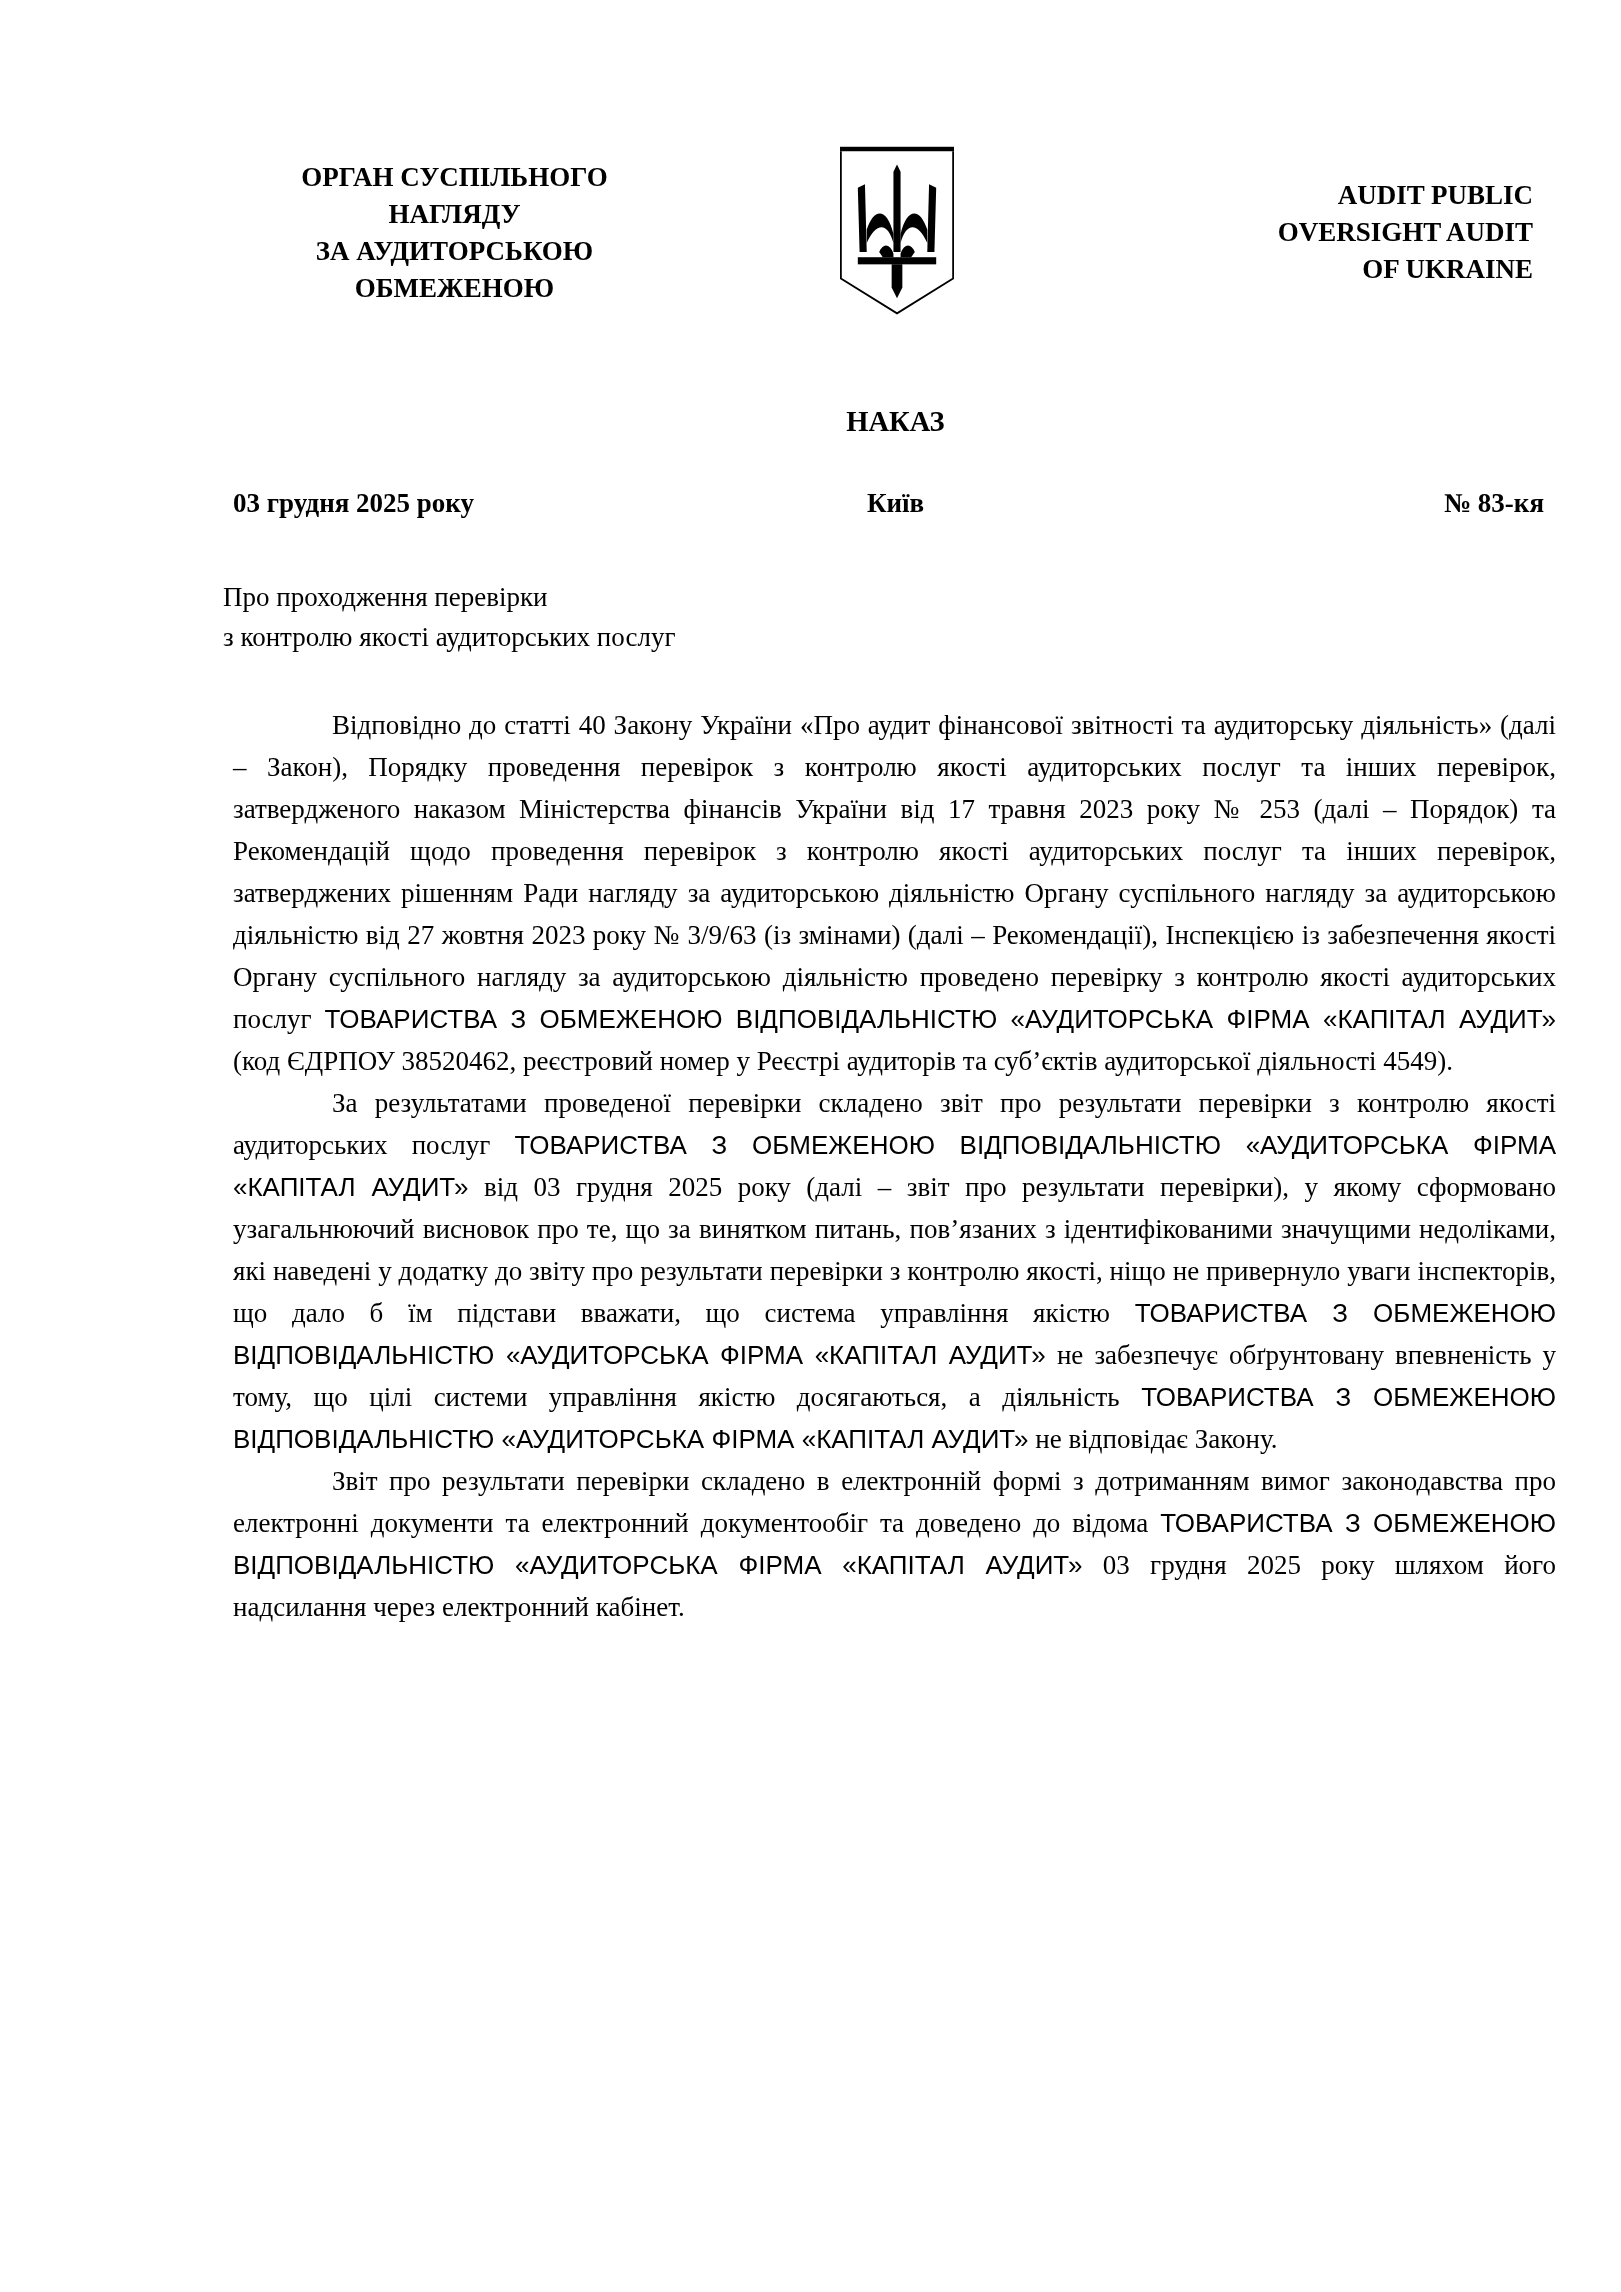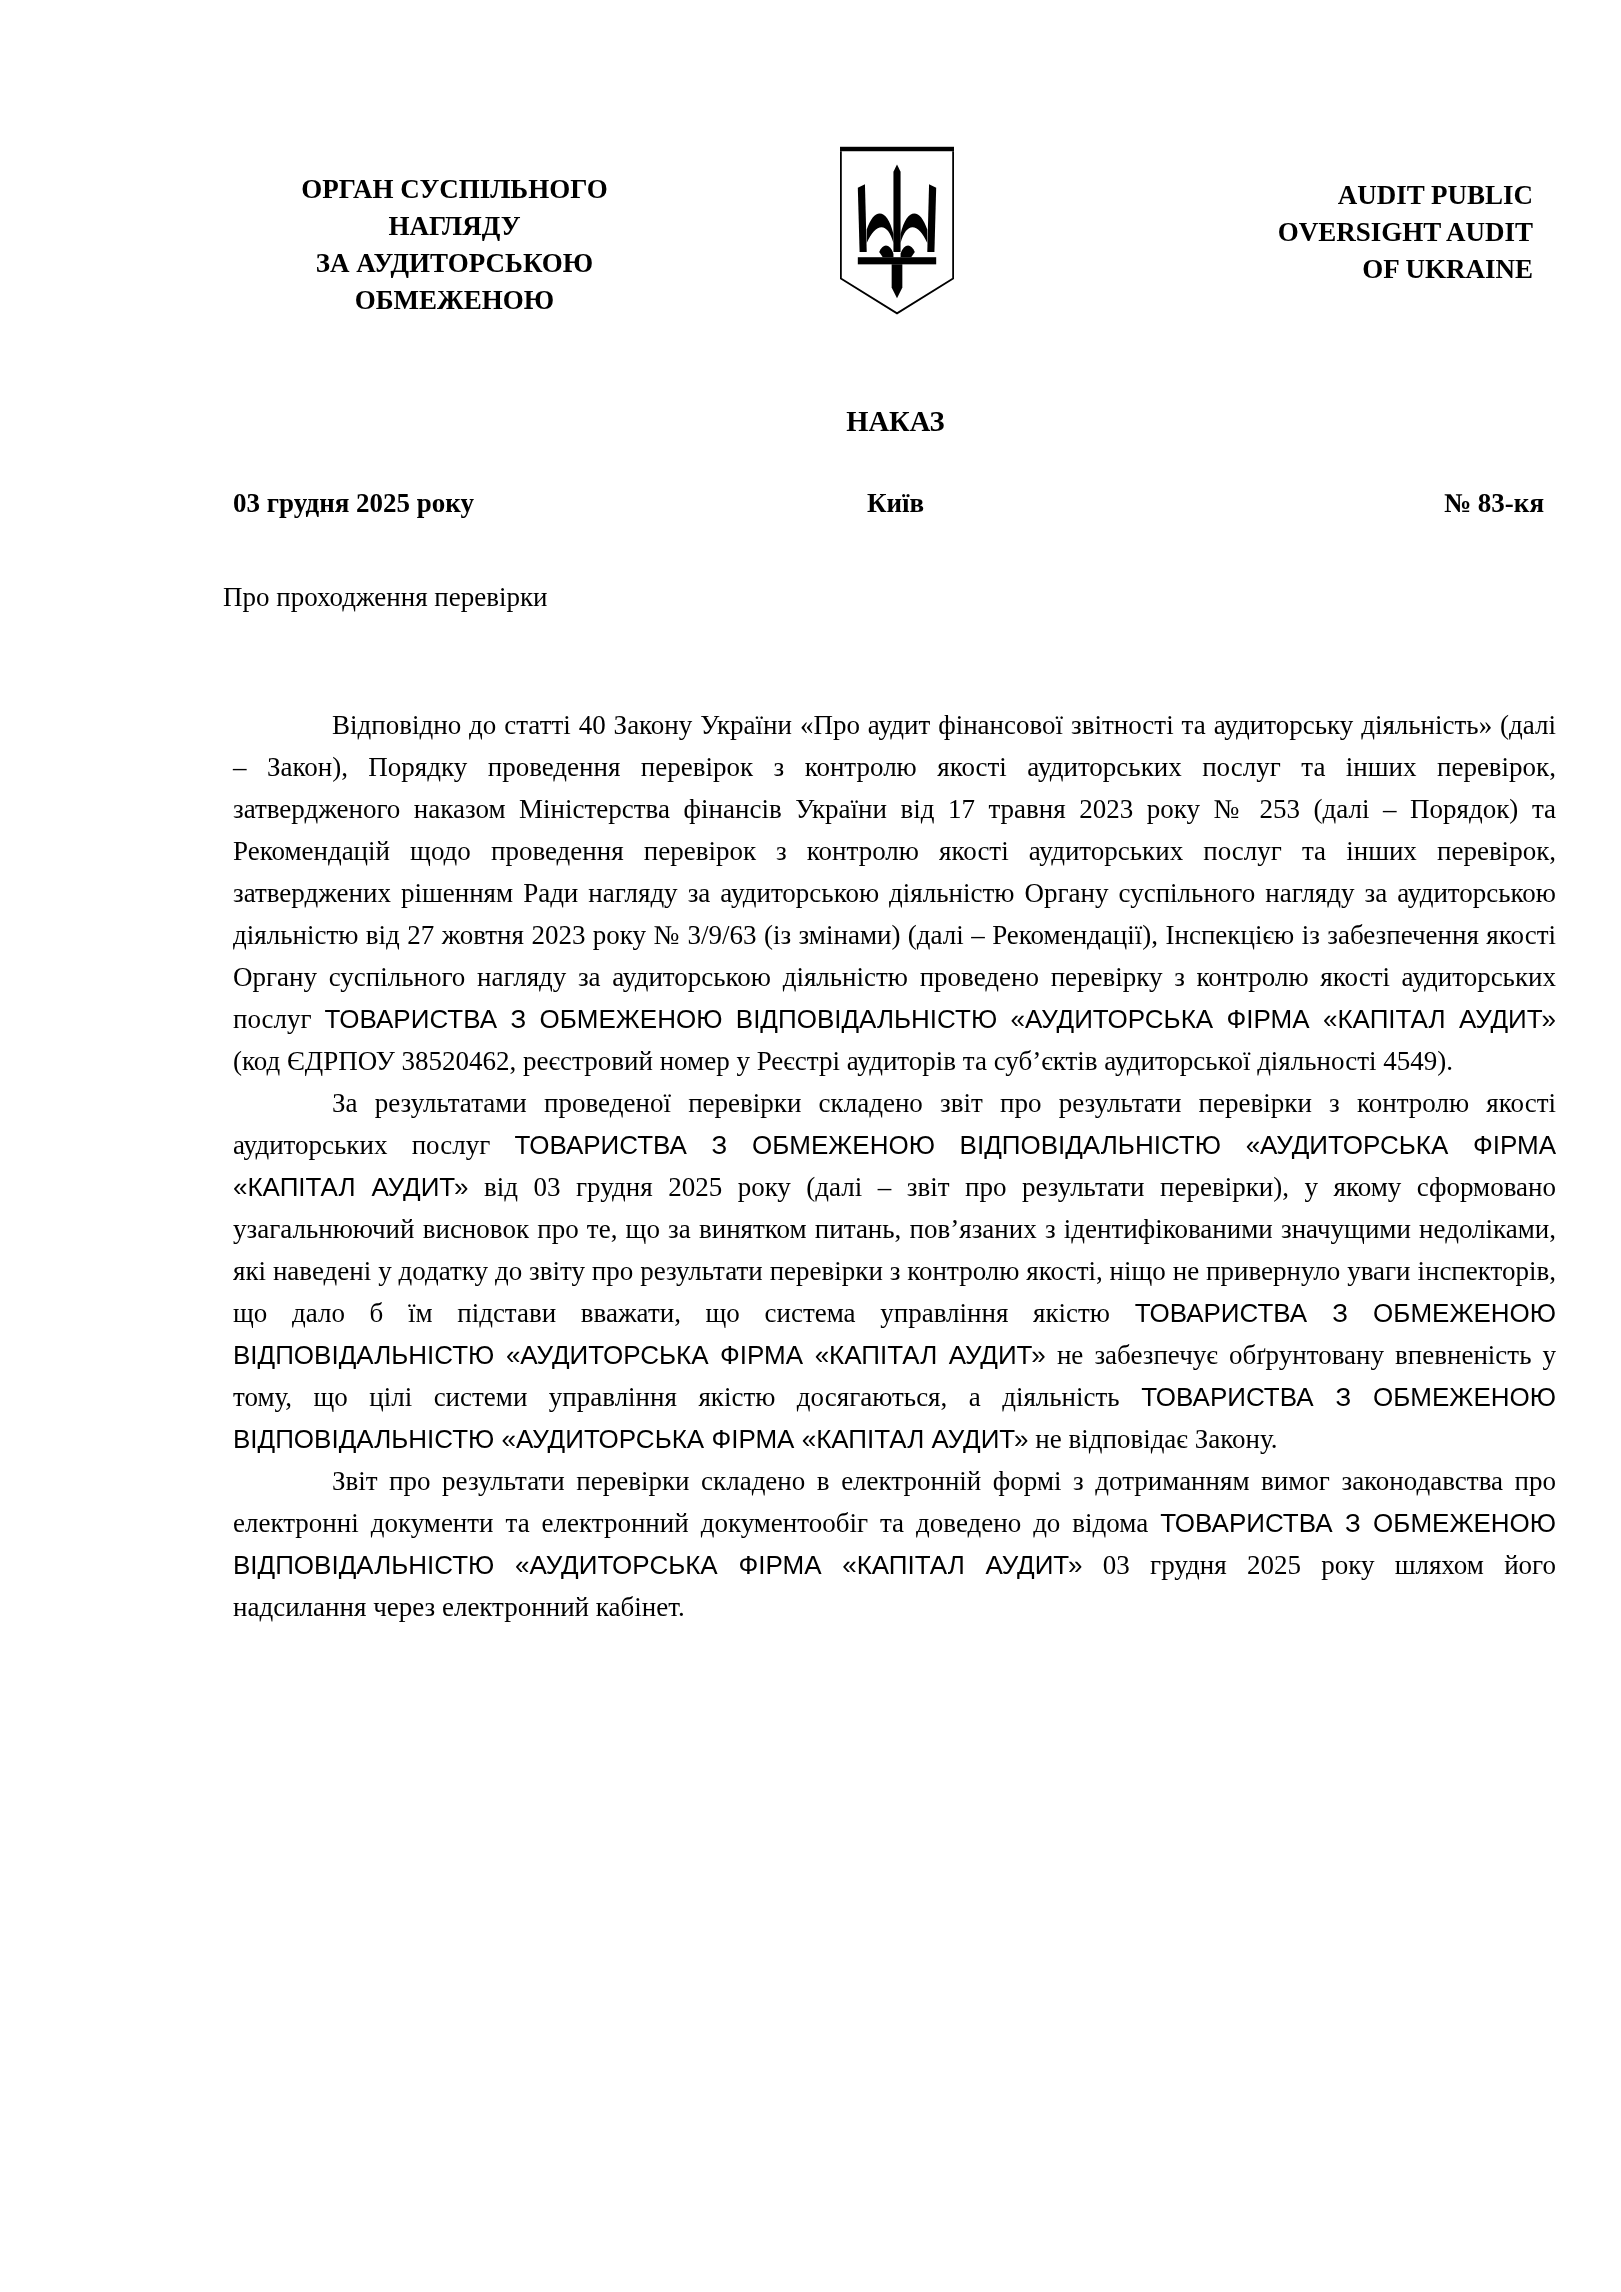--- a/index.html
+++ b/index.html
@@ -1,19 +1,19 @@
 <!DOCTYPE html>
 <html style="font-size:14.3px"><head>
 <meta charset="utf-8">
 <style>
   html, body { margin: 0; padding: 0; background: #ffffff; }
   body { width: 1622px; height: 2293px; position: relative; overflow: hidden;
          font-family: "Liberation Serif", serif; color: #000; }
   .hdr { position: absolute; text-align: center; font-weight: bold; font-size: 27px; line-height: 37px; }
-  .hdr-left { left: 254px; top: 171px; width: 401px; }
+  .hdr-left { left: 254px; top: 159px; width: 401px; }
   .hdr-right { left: 1150px; top: 177px; width: 383px; text-align: right; }
   .emblem { position: absolute; left: 838px; top: 145px; width: 118px; height: 171px; }
   .order-title { position: absolute; left: 0; width: 1791px; top: 406px; text-align: center;
                  font-weight: bold; font-size: 28.5px; }
   .meta { position: absolute; top: 488px; font-size: 27px; font-weight: bold; }
   .meta-date { left: 233px; }
   .meta-city { left: 0; width: 1791px; text-align: center; }
   .meta-num { right: 78px; }
   .subject { position: absolute; left: 223px; top: 577px; font-weight: normal; font-size: 27px; line-height: 40px; }
   .body-text { position: absolute; left: 233px; top: 704px; width: 1323px; font-size: 27px;
@@ -55,20 +55,21 @@
 </div>
 
 <div class="order-title">НАКАЗ</div>
 
 <div class="meta meta-date">03 грудня 2025 року</div>
 <div class="meta meta-city">Київ</div>
 <div class="meta meta-num">№ 83-кя</div>
 
 <div class="subject">
   <div>Про проходження перевірки</div>
+  <div>з контролю якості аудиторських послуг</div>
 </div>
 
 <div class="body-text">
   <p><span>Відповідно до статті 40 Закону України «Про аудит фінансової звітності та аудиторську діяльність» (далі – Закон), Порядку проведення перевірок з контролю якості аудиторських послуг та інших перевірок, затвердженого наказом Міністерства фінансів України від 17 травня 2023 року № 253 (далі – Порядок) та Рекомендацій щодо проведення перевірок з контролю якості аудиторських послуг та інших перевірок, затверджених рішенням Ради нагляду за аудиторською діяльністю Органу суспільного нагляду за аудиторською діяльністю від 27 жовтня 2023 року № 3/9/63 (із змінами) (далі – Рекомендації), Інспекцією із забезпечення якості Органу суспільного нагляду за аудиторською діяльністю проведено перевірку з контролю якості аудиторських послуг</span> <span class="sans">ТОВАРИСТВА З ОБМЕЖЕНОЮ ВІДПОВІДАЛЬНІСТЮ «АУДИТОРСЬКА ФІРМА «КАПІТАЛ АУДИТ»</span> <span>(код ЄДРПОУ 38520462, реєстровий номер у Реєстрі аудиторів та суб’єктів аудиторської діяльності 4549).</span></p>
   <p><span>За результатами проведеної перевірки складено звіт про результати перевірки з контролю якості аудиторських послуг</span> <span class="sans">ТОВАРИСТВА З ОБМЕЖЕНОЮ ВІДПОВІДАЛЬНІСТЮ «АУДИТОРСЬКА ФІРМА «КАПІТАЛ АУДИТ»</span> <span>від 03 грудня 2025 року (далі – звіт про результати перевірки), у якому сформовано узагальнюючий висновок про те, що за винятком питань, пов’язаних з ідентифікованими значущими недоліками, які наведені у додатку до звіту про результати перевірки з контролю якості, ніщо не привернуло уваги інспекторів, що дало б їм підстави вважати, що система управління якістю</span> <span class="sans">ТОВАРИСТВА З ОБМЕЖЕНОЮ ВІДПОВІДАЛЬНІСТЮ «АУДИТОРСЬКА ФІРМА «КАПІТАЛ АУДИТ»</span> <span>не забезпечує обґрунтовану впевненість у тому, що цілі системи управління якістю досягаються, а діяльність</span> <span class="sans">ТОВАРИСТВА З ОБМЕЖЕНОЮ ВІДПОВІДАЛЬНІСТЮ «АУДИТОРСЬКА ФІРМА «КАПІТАЛ АУДИТ»</span> <span>не відповідає Закону.</span></p>
   <p><span>Звіт про результати перевірки складено в електронній формі з дотриманням вимог законодавства про електронні документи та електронний документообіг та доведено до відома</span> <span class="sans">ТОВАРИСТВА З ОБМЕЖЕНОЮ ВІДПОВІДАЛЬНІСТЮ «АУДИТОРСЬКА ФІРМА «КАПІТАЛ АУДИТ»</span> <span>03 грудня 2025 року шляхом його надсилання через електронний кабінет.</span></p>
 </div>
 
 
 </body></html>

